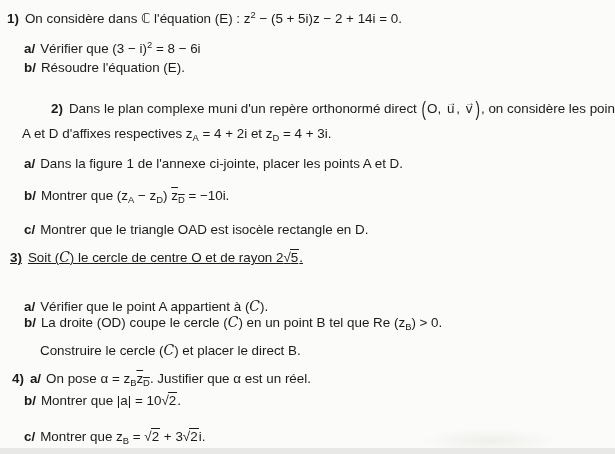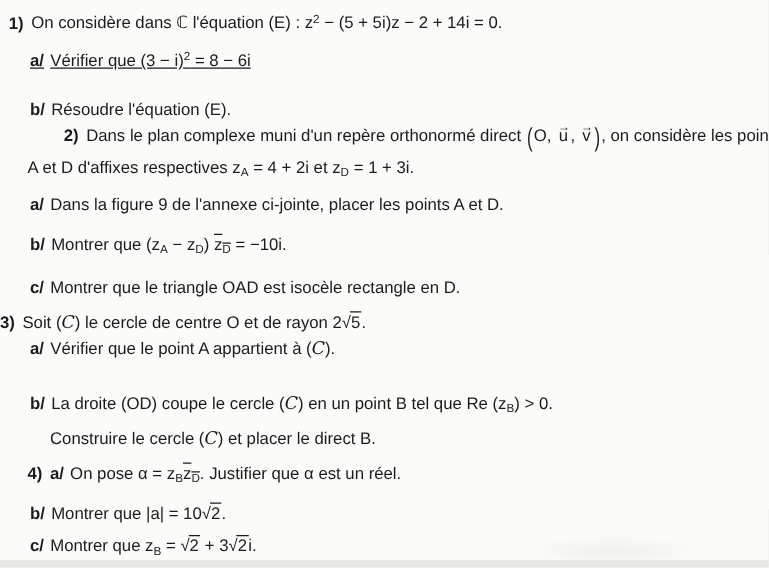--- a/index.html
+++ b/index.html
@@ -43,29 +43,29 @@
     background:radial-gradient(ellipse at center,#efefec 0%,rgba(251,251,249,0) 70%);
     pointer-events:none;
   }
 </style>
 </head>
 <body>
 
 <div class="page" style="background: rgb(251, 251, 249); color: rgb(27, 27, 27);">
   <div>
       <div class="line" style="top: 7px; left: 7px;"><span class="marker-q">1)</span><span>On considère dans ℂ l'équation (E) : z</span><sup>2</sup><span> − (5 + 5i)z − 2 + 14i = 0.</span></div>
-      <div class="line" style="top: 37px; left: 24px; text-decoration: underline;"><span class="marker-s">a/</span><span>Vérifier que (3 − i)</span><sup>2</sup><span> = 8 − 6i</span></div>
-      <div class="line" style="top: 79px; left: 24px; text-align: center;"><span class="marker-s">b/</span><span>Résoudre l'équation (E).</span></div>
+      <div class="line" style="top: 37px; left: 24px;"><span class="marker-s">a/</span><span>Vérifier que (3 − i)</span><sup>2</sup><span> = 8 − 6i</span></div>
+      <div class="line" style="top: 59px; left: 24px; text-align: center;"><span class="marker-s">b/</span><span>Résoudre l'équation (E).</span></div>
       <div class="line" style="top: 100px; left: 7px; margin-left: 44px;"><span class="marker-q">2)</span><span>Dans le plan complexe muni d'un repère orthonormé direct </span><span class="bp">(</span><span>O, </span><span class="vec">u<span class="arr">→</span></span><span>, </span><span class="vec">v<span class="arr">→</span></span><span class="bp">)</span><span>,  on considère les points</span></div>
-      <div class="line" style="top: 125px; left: 22px;"><span>A et D d'affixes respectives z</span><sub>A</sub><span> = 4 + 2i et z</span><sub>D</sub><span> = 1 + 3i.</span></div>
-      <div class="line" style="top: 155px; left: 24px;"><span class="marker-s">a/</span><span>Dans la figure 9 de l'annexe ci-jointe, placer les points A et D.</span></div>
+      <div class="line" style="top: 125px; left: 22px;"><span>A et D d'affixes respectives z</span><sub>A</sub><span> = 4 + 2i et z</span><sub>D</sub><span> = 4 + 3i.</span></div>
+      <div class="line" style="top: 155px; left: 24px;"><span class="marker-s">a/</span><span>Dans la figure 1 de l'annexe ci-jointe, placer les points A et D.</span></div>
       <div class="line" style="top: 187px; left: 24px; text-align: right;"><span class="marker-s">b/</span><span>Montrer que (z</span><sub>A</sub><span> − z</span><sub>D</sub><span>) </span><span class="ovl">z<sub>D</sub></span><span> = −10i.</span></div>
       <div class="line" style="top: 221px; left: 24px; text-align: center;"><span class="marker-s">c/</span><span>Montrer que le triangle OAD est isocèle rectangle en D.</span></div>
-      <div class="line" style="top: 249px; left: 0;"><span class="marker-q">3)</span><span>Soit (</span><span class="scr">C</span><span>) le cercle de centre O et de rayon 2</span><span class="sqrt"><span class="rad">√</span><span class="arg">5</span></span><span>.</span></div>
-      <div class="line" style="top: 270px; left: 24px;"><span class="marker-s">a/</span><span>Vérifier que le point A appartient à (</span><span class="scr">C</span><span>).</span></div>
+      <div class="line" style="top: 249px; left: 10px; text-decoration: underline;"><span class="marker-q">3)</span><span>Soit (</span><span class="scr">C</span><span>) le cercle de centre O et de rayon 2</span><span class="sqrt"><span class="rad">√</span><span class="arg">5</span></span><span>.</span></div>
+      <div class="line" style="top: 298px; left: 24px;"><span class="marker-s">a/</span><span>Vérifier que le point A appartient à (</span><span class="scr">C</span><span>).</span></div>
       <div class="line" style="top: 314px; left: 24px; text-align: center;"><span class="marker-s">b/</span><span>La droite (OD) coupe le cercle (</span><span class="scr">C</span><span>) en un point B tel que Re (z</span><sub>B</sub><span>) &gt; 0.</span></div>
       <div class="line" style="top: 342px; left: 40px;"><span>Construire le cercle (</span><span class="scr">C</span><span>) et placer le direct B.</span></div>
-      <div class="line" style="top: 370px; left: 22px;"><span class="marker-q">4)</span><span class="marker-s">a/</span><span>On pose α = z</span><sub>B</sub><span class="ovl">z<sub>D</sub></span><span>. Justifier que α est un réel.</span></div>
-      <div class="line" style="top: 402px; left: 24px;"><span class="marker-s">b/</span><span>Montrer que |a| = 10</span><span class="sqrt"><span class="rad">√</span><span class="arg">2</span></span><span>.</span></div>
+      <div class="line" style="top: 370px; left: 12px;"><span class="marker-q">4)</span><span class="marker-s">a/</span><span>On pose α = z</span><sub>B</sub><span class="ovl">z<sub>D</sub></span><span>. Justifier que α est un réel.</span></div>
+      <div class="line" style="top: 392px; left: 24px;"><span class="marker-s">b/</span><span>Montrer que |a| = 10</span><span class="sqrt"><span class="rad">√</span><span class="arg">2</span></span><span>.</span></div>
       <div class="line" style="top: 428px; left: 24px;"><span class="marker-s">c/</span><span>Montrer que z</span><sub>B</sub><span> = </span><span class="sqrt"><span class="rad">√</span><span class="arg">2</span></span><span> + 3</span><span class="sqrt"><span class="rad">√</span><span class="arg">2</span></span><span>i.</span></div>
     </div>
   <div class="smudge"></div>
 </div>
 
 </body></html>

